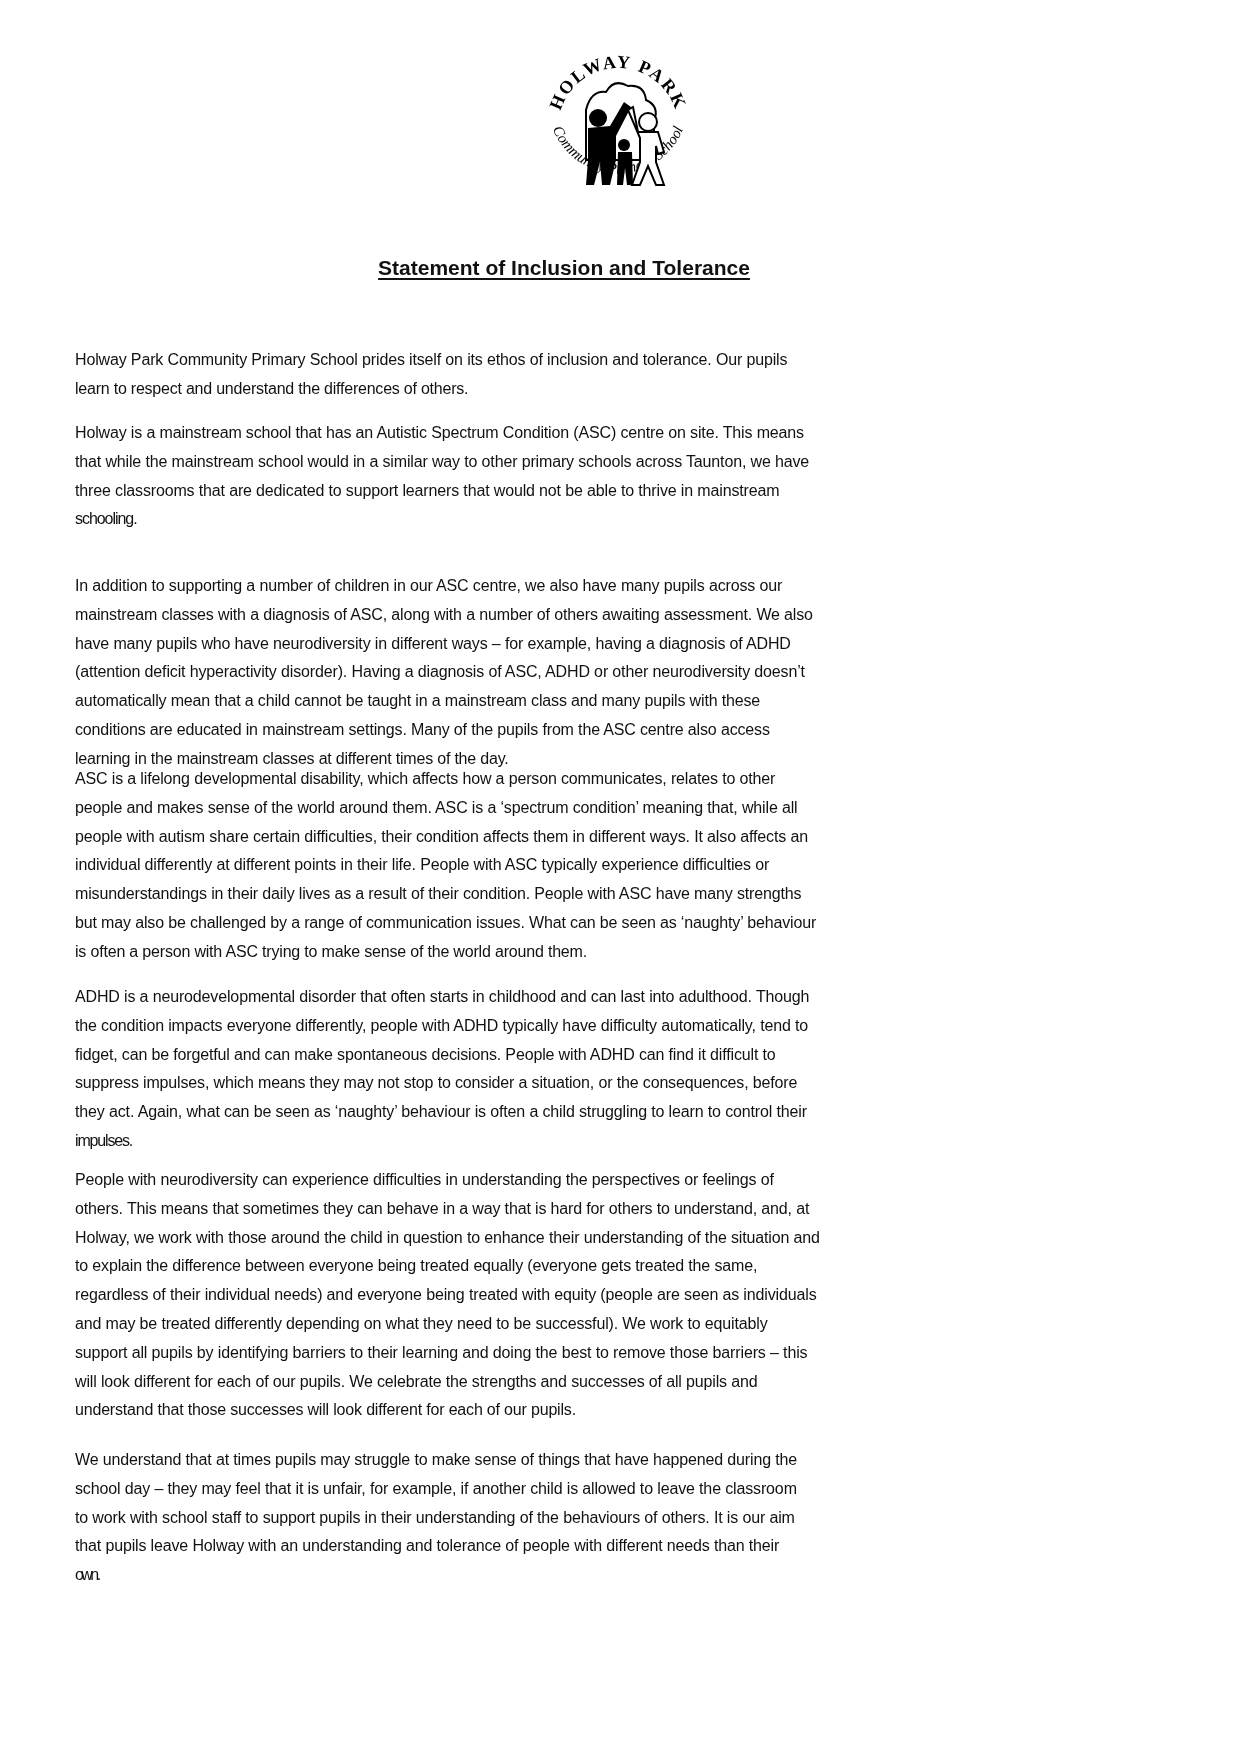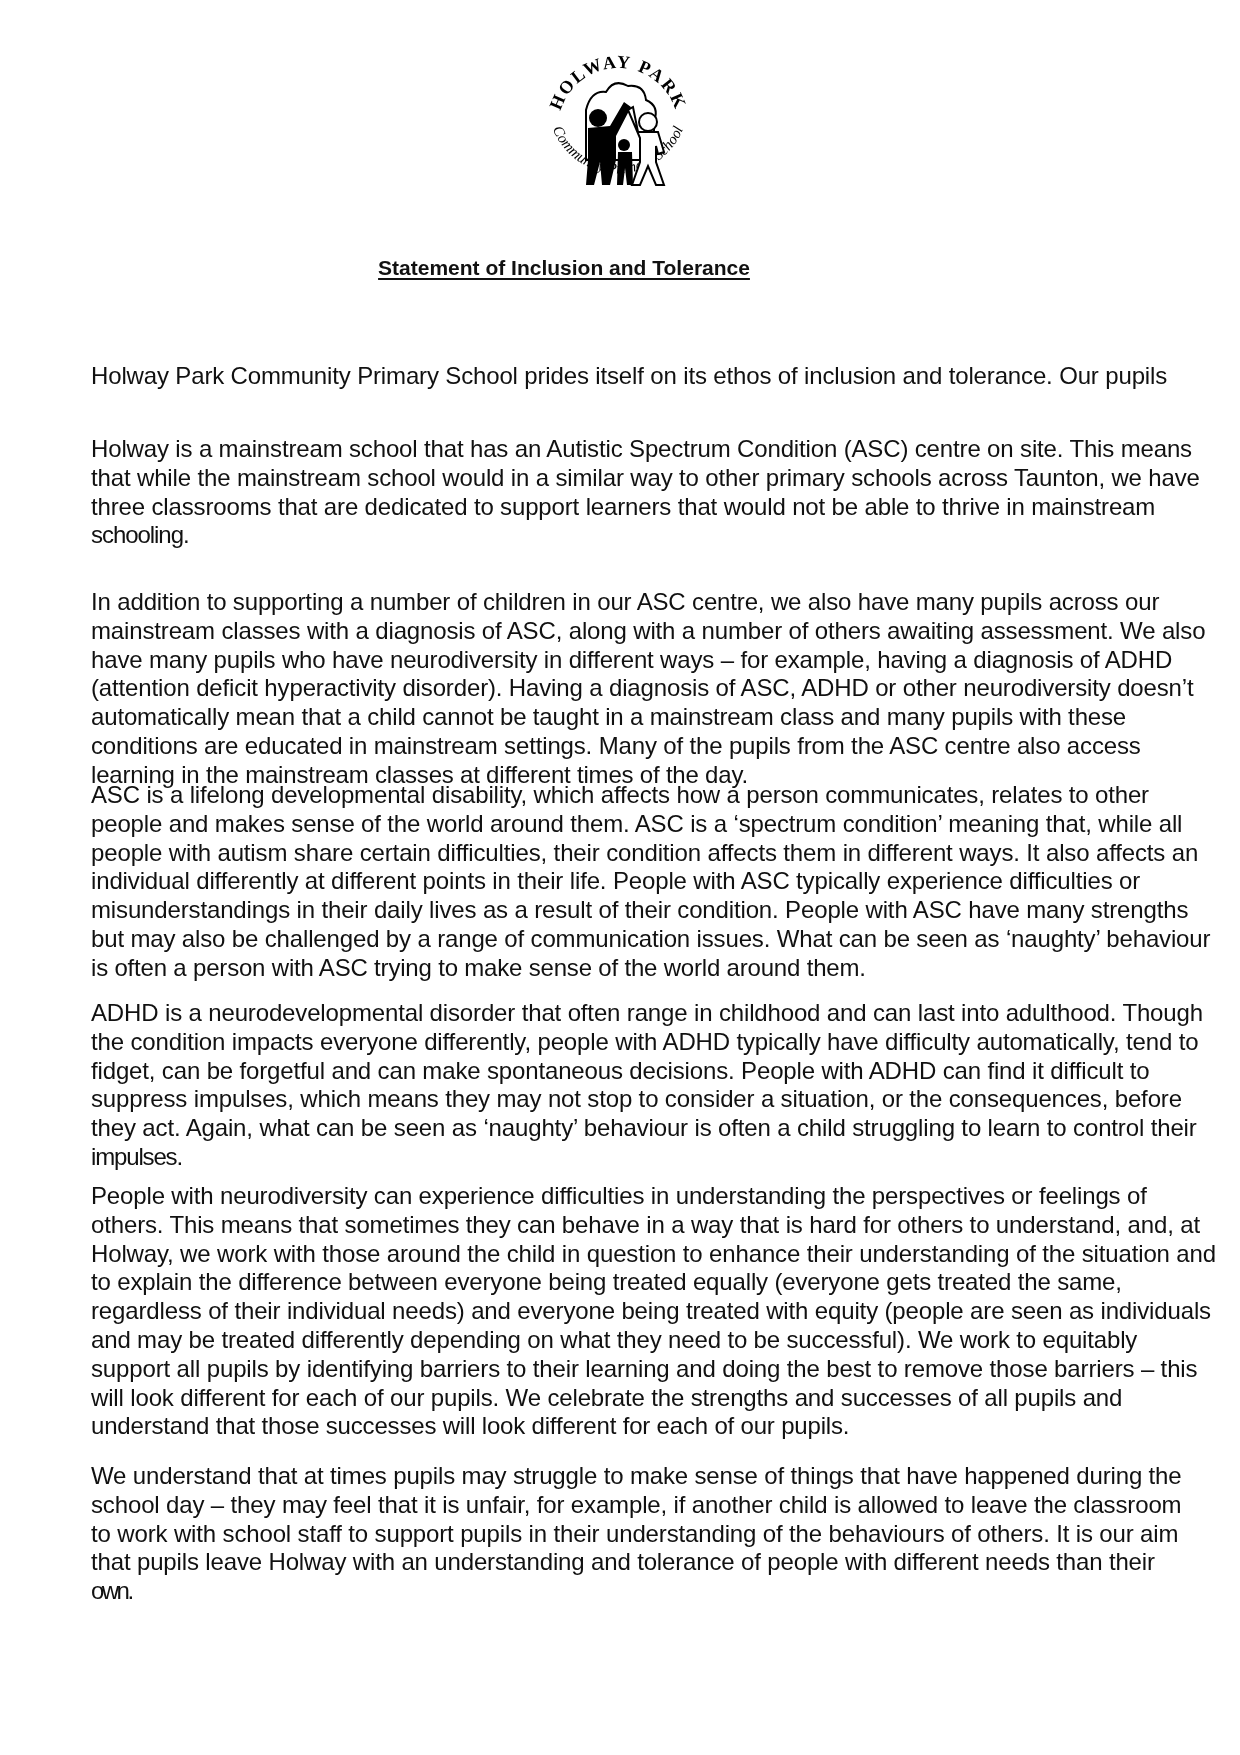--- a/index.html
+++ b/index.html
@@ -2,22 +2,22 @@
 <html><head>
 <meta charset="utf-8">
 <style>
   html, body { margin: 0; padding: 0; background: #ffffff; }
   body { width: 1240px; height: 1755px; position: relative; overflow: hidden;
          font-family: "Liberation Sans", sans-serif; color: #111111; }
   .logo { position: absolute; left: 536px; top: 50px; width: 165px; height: 160px; }
   .title { position: absolute; left: 0; width: 1128px; top: 256px; text-align: center;
            font-weight: bold; font-size: 21px; text-decoration: underline;
            text-underline-offset: 3px; text-decoration-thickness: 2px; margin: 0; }
-  .para { position: absolute; left: 75px; width: 1110px; margin: 16px;
-          font-size: 24px; line-height: 28.8px; letter-spacing: -0.05px; }
+  .para { position: absolute; left: 75px; width: 1110px; margin: 0;
+          font-size: 16px; line-height: 28.8px; letter-spacing: -0.05px; }
   .line { display: block; white-space: nowrap; }
   #p1 { top: 346px; }
   #p2 { top: 419px; }
   #p3 { top: 572px; }
   #p4 { top: 765px; }
   #p5 { top: 983px; }
   #p6 { top: 1166px; }
   #p7 { top: 1446px; }
 </style>
 </head>
@@ -46,20 +46,21 @@
 
     <circle cx="112" cy="72" r="9" fill="#fff" stroke="#000" stroke-width="2"></circle>
     <path d="M 102 82 L 122 82 L 128 102 L 122 104 L 120 96 L 120 112 L 128 135 L 120 135 L 112 116 L 104 135 L 96 135 L 104 112 L 104 88 L 92 60 L 97 57 Z" fill="#fff" stroke="#000" stroke-width="2"></path>
   </svg>
 </div>
 
 <h1 class="title">Statement of Inclusion and Tolerance</h1>
 
 <div class="para" id="p1">
   <span class="line" style="letter-spacing: -0.148039px;">Holway Park Community Primary School prides itself on its ethos of inclusion and tolerance. Our pupils</span>
+  <span class="line" style="letter-spacing: -0.222414px;">learn to respect and understand the differences of others.</span>
 </div>
 
 <div class="para" id="p2">
   <span class="line" style="letter-spacing: -0.148039px;">Holway is a mainstream school that has an Autistic Spectrum Condition (ASC) centre on site. This means</span>
   <span class="line" style="letter-spacing: -0.147087px;">that while the mainstream school would in a similar way to other primary schools across Taunton, we have</span>
   <span class="line" style="letter-spacing: -0.148039px;">three classrooms that are dedicated to support learners that would not be able to thrive in mainstream</span>
   <span class="line" style="letter-spacing: -1.05px;">schooling.</span>
 </div>
 
 <div class="para" id="p3">
@@ -76,21 +77,21 @@
   <span class="line" style="letter-spacing: -0.14901px;">ASC is a lifelong developmental disability, which affects how a person communicates, relates to other</span>
   <span class="line" style="letter-spacing: -0.148039px;">people and makes sense of the world around them. ASC is a ‘spectrum condition’ meaning that, while all</span>
   <span class="line" style="letter-spacing: -0.138496px;">people with autism share certain difficulties, their condition affects them in different ways. It also affects an</span>
   <span class="line" style="letter-spacing: -0.140909px;">individual differently at different points in their life. People with ASC typically experience difficulties or</span>
   <span class="line" style="letter-spacing: -0.14434px;">misunderstandings in their daily lives as a result of their condition. People with ASC have many strengths</span>
   <span class="line" style="letter-spacing: -0.148039px;">but may also be challenged by a range of communication issues. What can be seen as ‘naughty’ behaviour</span>
   <span class="line" style="letter-spacing: -0.186986px;">is often a person with ASC trying to make sense of the world around them.</span>
 </div>
 
 <div class="para" id="p5">
-  <span class="line" style="letter-spacing: -0.146154px;">ADHD is a neurodevelopmental disorder that often range in childhood and can last into adulthood. Though</span>
+  <span class="line" style="letter-spacing: -0.146154px;">ADHD is a neurodevelopmental disorder that often starts in childhood and can last into adulthood. Though</span>
   <span class="line" style="letter-spacing: -0.141743px;">the condition impacts everyone differently, people with ADHD typically have difficulty automatically, tend to</span>
   <span class="line" style="letter-spacing: -0.148039px;">fidget, can be forgetful and can make spontaneous decisions. People with ADHD can find it difficult to</span>
   <span class="line" style="letter-spacing: -0.14901px;">suppress impulses, which means they may not stop to consider a situation, or the consequences, before</span>
   <span class="line" style="letter-spacing: -0.140909px;">they act. Again, what can be seen as ‘naughty’ behaviour is often a child struggling to learn to control their</span>
   <span class="line" style="letter-spacing: -1.16111px;">impulses.</span>
 </div>
 
 <div class="para" id="p6">
   <span class="line" style="letter-spacing: -0.147087px;">People with neurodiversity can experience difficulties in understanding the perspectives or feelings of</span>
   <span class="line" style="letter-spacing: -0.145238px;">others. This means that sometimes they can behave in a way that is hard for others to understand, and, at</span>

